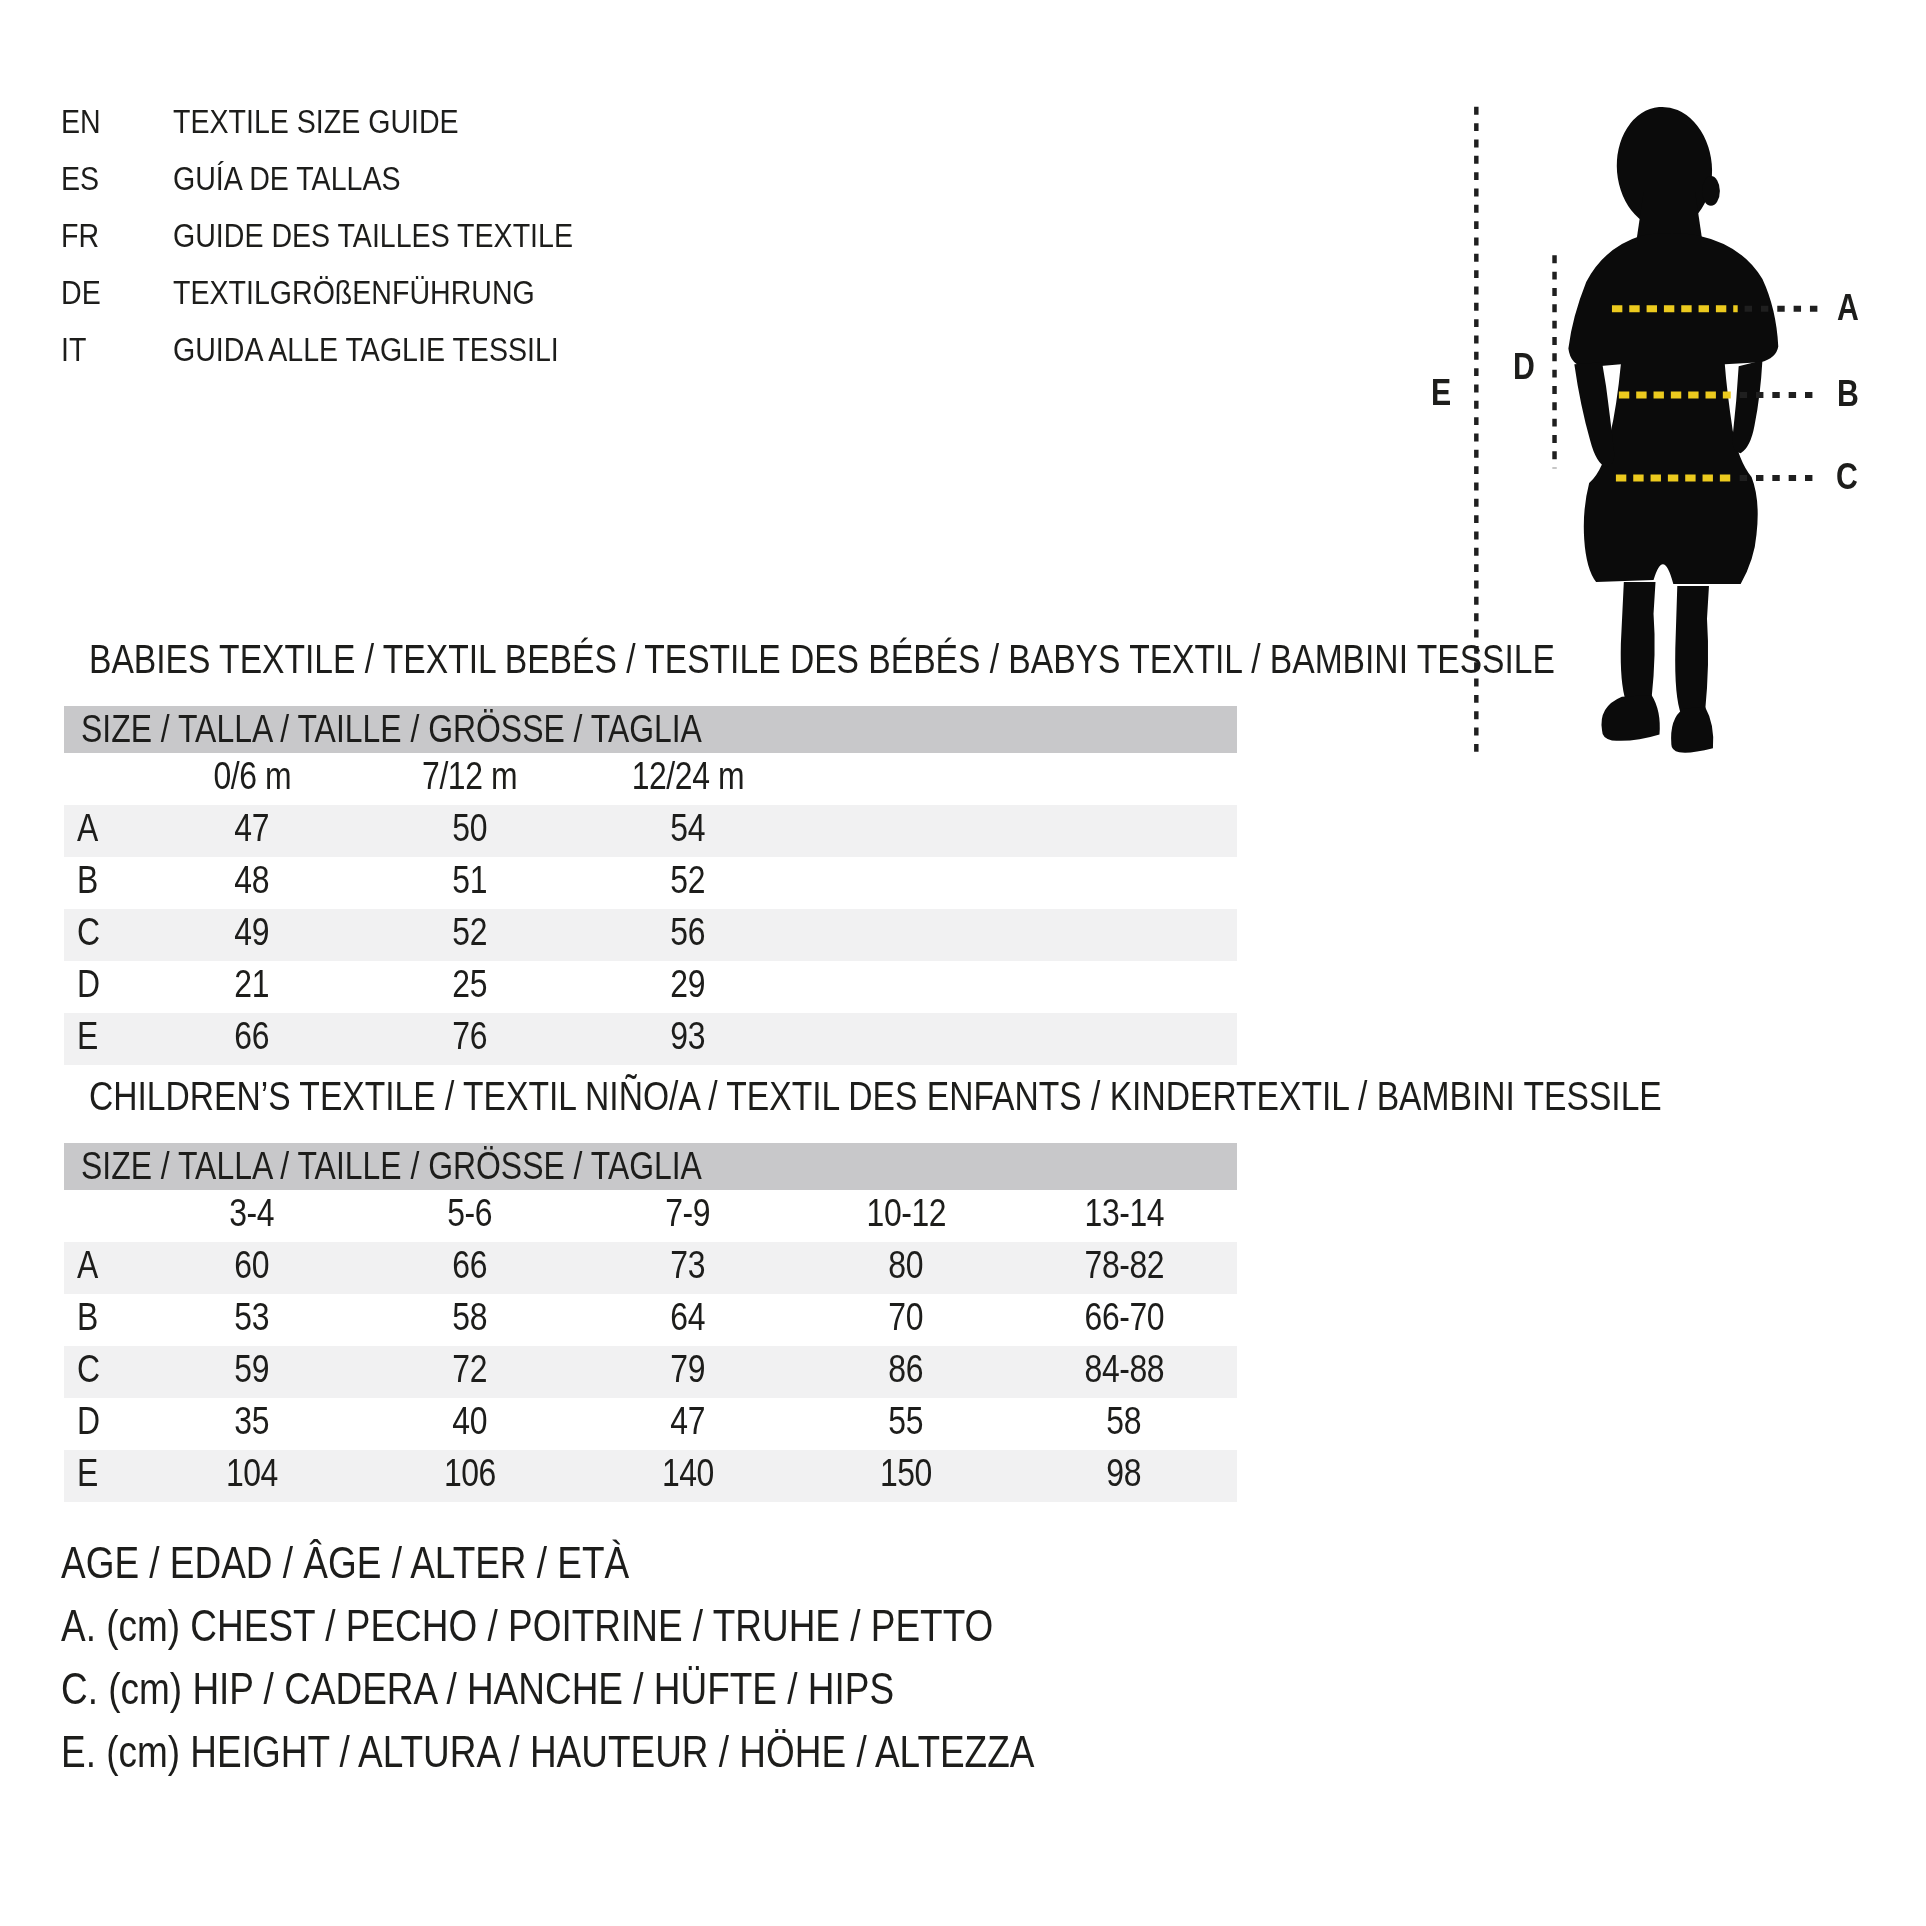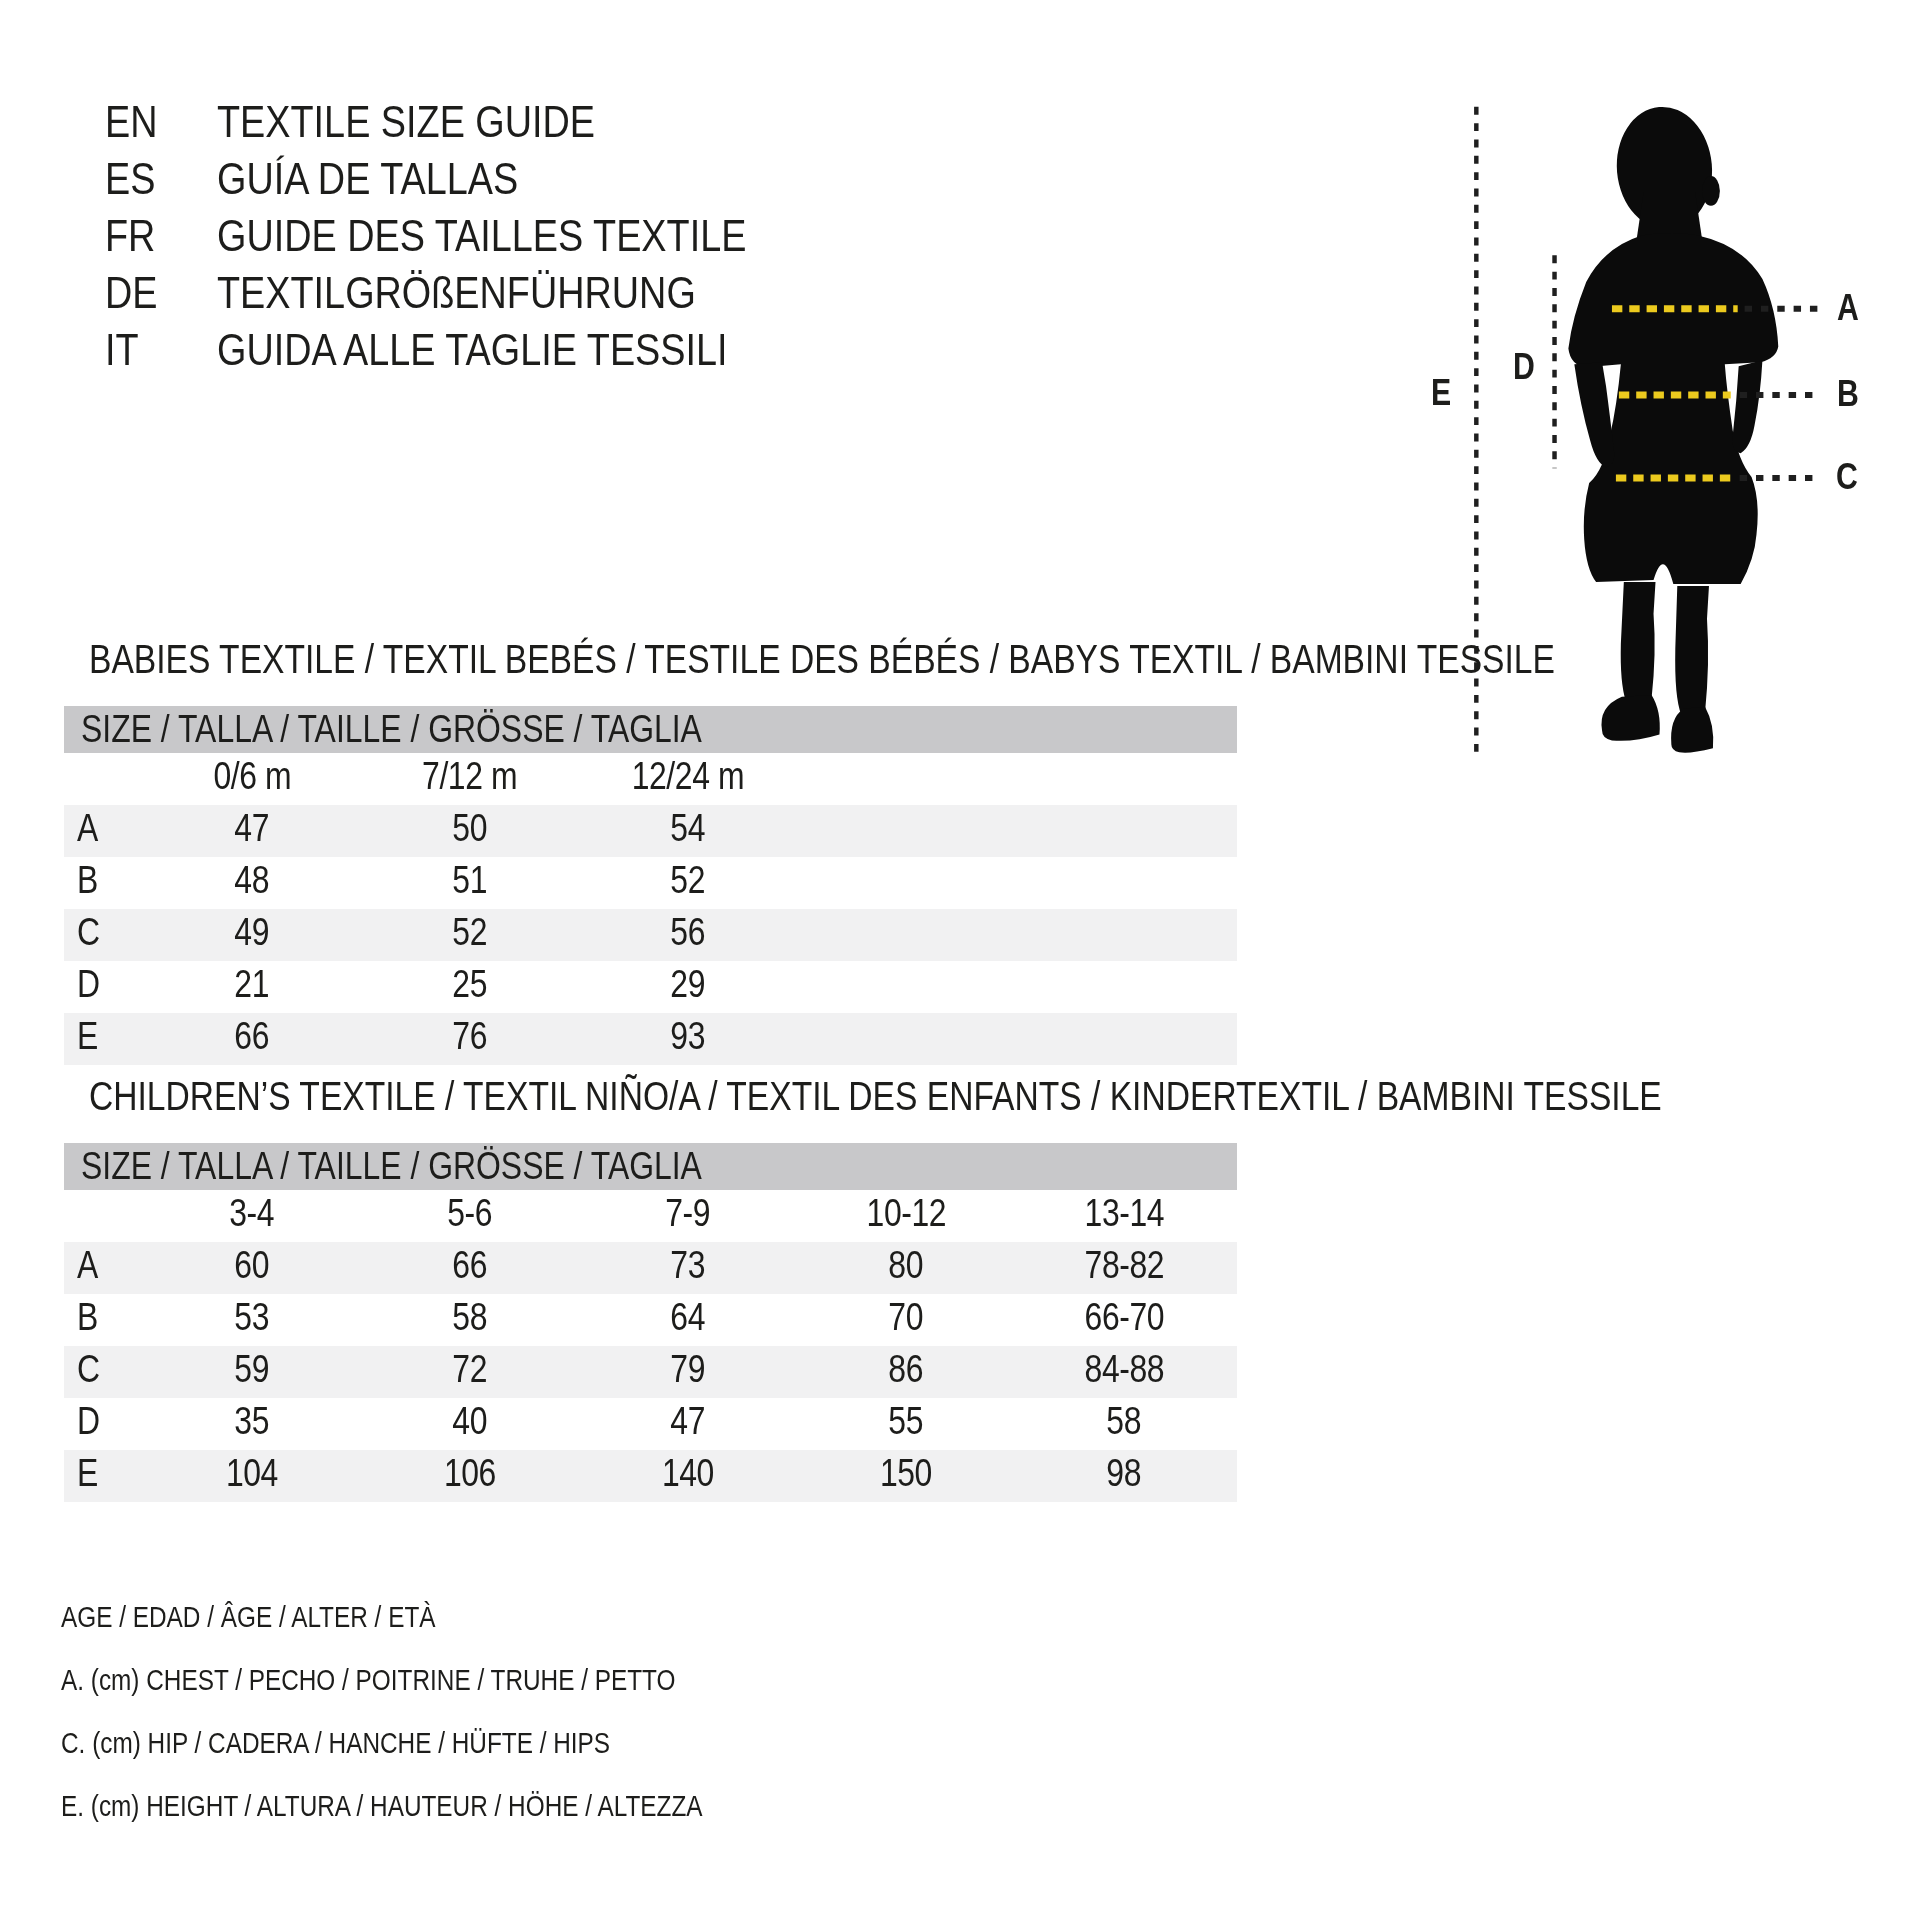--- a/index.html
+++ b/index.html
@@ -8,40 +8,40 @@
     color:#1d1d1b;
     -webkit-font-smoothing:antialiased;
   }
   .page{position:relative;width:1927px;height:1927px;background:#ffffff;overflow:hidden;}
 
   
   .cond{display:inline-block;transform:scaleX(0.84);transform-origin:0 50%;white-space:nowrap;}
   .cond-c{display:inline-block;transform:scaleX(0.84);transform-origin:50% 50%;white-space:nowrap;}
 
   
-  .langs{position:absolute;left:61px;top:93px;font-size:45px;line-height:57px;margin-left:44px;}
+  .langs{position:absolute;left:61px;top:93px;font-size:34px;line-height:57px;}
   .lang-row .code{width:112px;}
 
   
   .section-heading{position:absolute;left:61px;font-size:40px;line-height:40px;margin-left:28px;}
   .heading-babies{top:639px;}
   .heading-children{top:1076px;}
 
   
   .sizes-table{position:absolute;left:64px;width:1173px;font-size:38px;}
   .table-babies{top:706px;}
   .table-children{top:1143px;}
   .size-bar{height:47px;line-height:47px;background:#c8c8ca;padding-left:17px;font-size:38px;}
   .trow{display:flex;height:52px;line-height:46px;}
   .trow.alt{background:#f1f1f2;}
   .tcell{width:218px;text-align:center;letter-spacing:-0.5px;}
   .tcell.rowlabel{width:79px;text-align:left;padding-left:13px;box-sizing:border-box;}
 
   
-  .legend{position:absolute;left:61px;top:1586px;font-size:29px;line-height:63px;}
+  .legend{position:absolute;left:61px;top:1531px;font-size:44px;line-height:63px;}
 
   
   .figure-svg{position:absolute;left:1386px;top:89px;width:541px;height:693px;}
   .marker-label{
     position:absolute;width:40px;height:36px;line-height:36px;
     font-size:36px;font-weight:bold;text-align:center;
   }
   .lbl-a{left:1828px;top:290px;}
   .lbl-b{left:1828px;top:376px;}
   .lbl-c{left:1827px;top:459px;}

